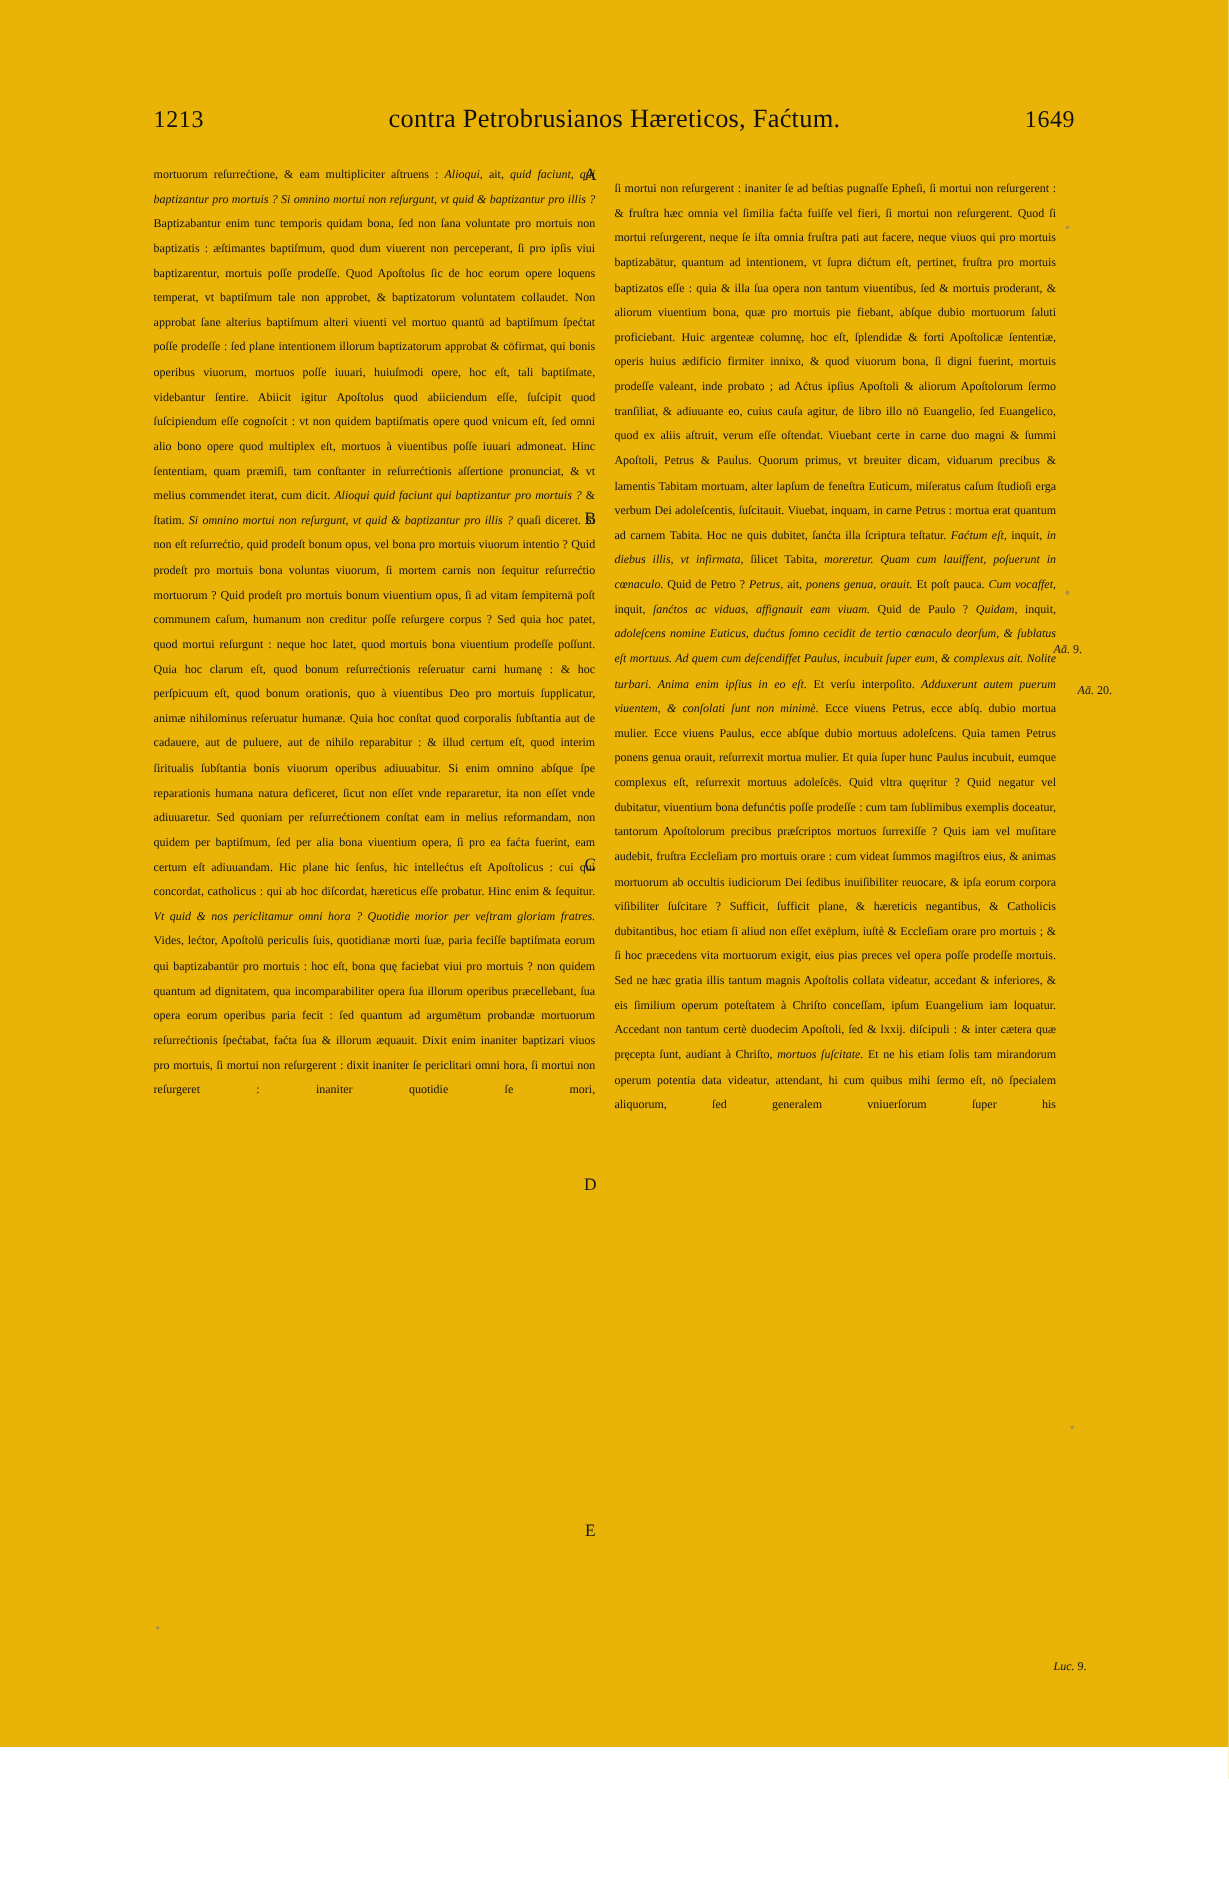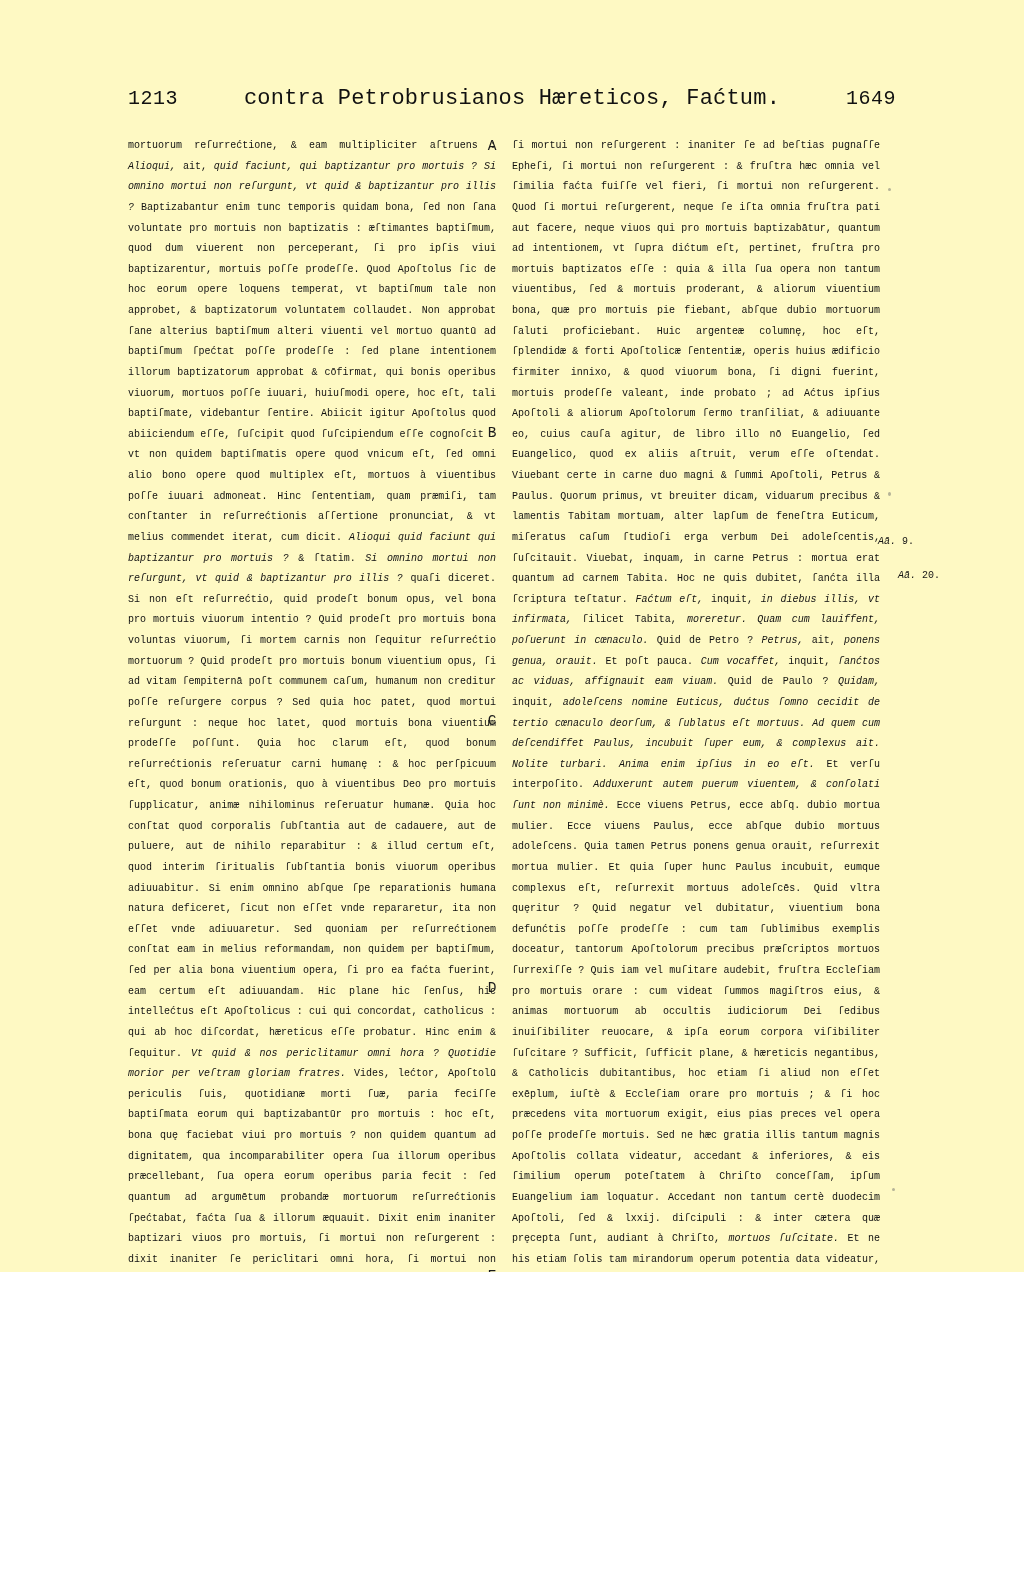--- a/index.html
+++ b/index.html
@@ -8,25 +8,24 @@
     background: #ffffff;
   }
   body {
     font-family: "Liberation Serif", "DejaVu Serif", serif;
     color: #111111;
   }
 
   .page {
     position: relative;
     width: 1024px;
-    height: 1272px;
+    height: 1456px;
     margin: 0 auto;
-    background: #fef9c3;
+    background: #eab308;
     overflow: hidden;
-    font-family: Liberation Mono, monospace;
   }
 
   
   .running-head {
     position: absolute;
     left: 128px;
     top: 86px;
     width: 768px;
     height: 34px;
     display: flex;
@@ -51,21 +50,21 @@
     left: 128px;
     top: 136px;
     width: 768px;
   }
   .col {
     position: absolute;
     top: 0;
     width: 368px;
   }
   .col-left  { left: 0px; }
-  .col-right { left: 384px; }
+  .col-right { left: 384px; margin-top: 12px; }
 
   .col p {
     margin: 0;
     font-size: 10px;
     line-height: 20.62px;
     text-align: justify;
     text-align-last: justify;
     hyphens: none;
     word-spacing: 0.2px;
   }

